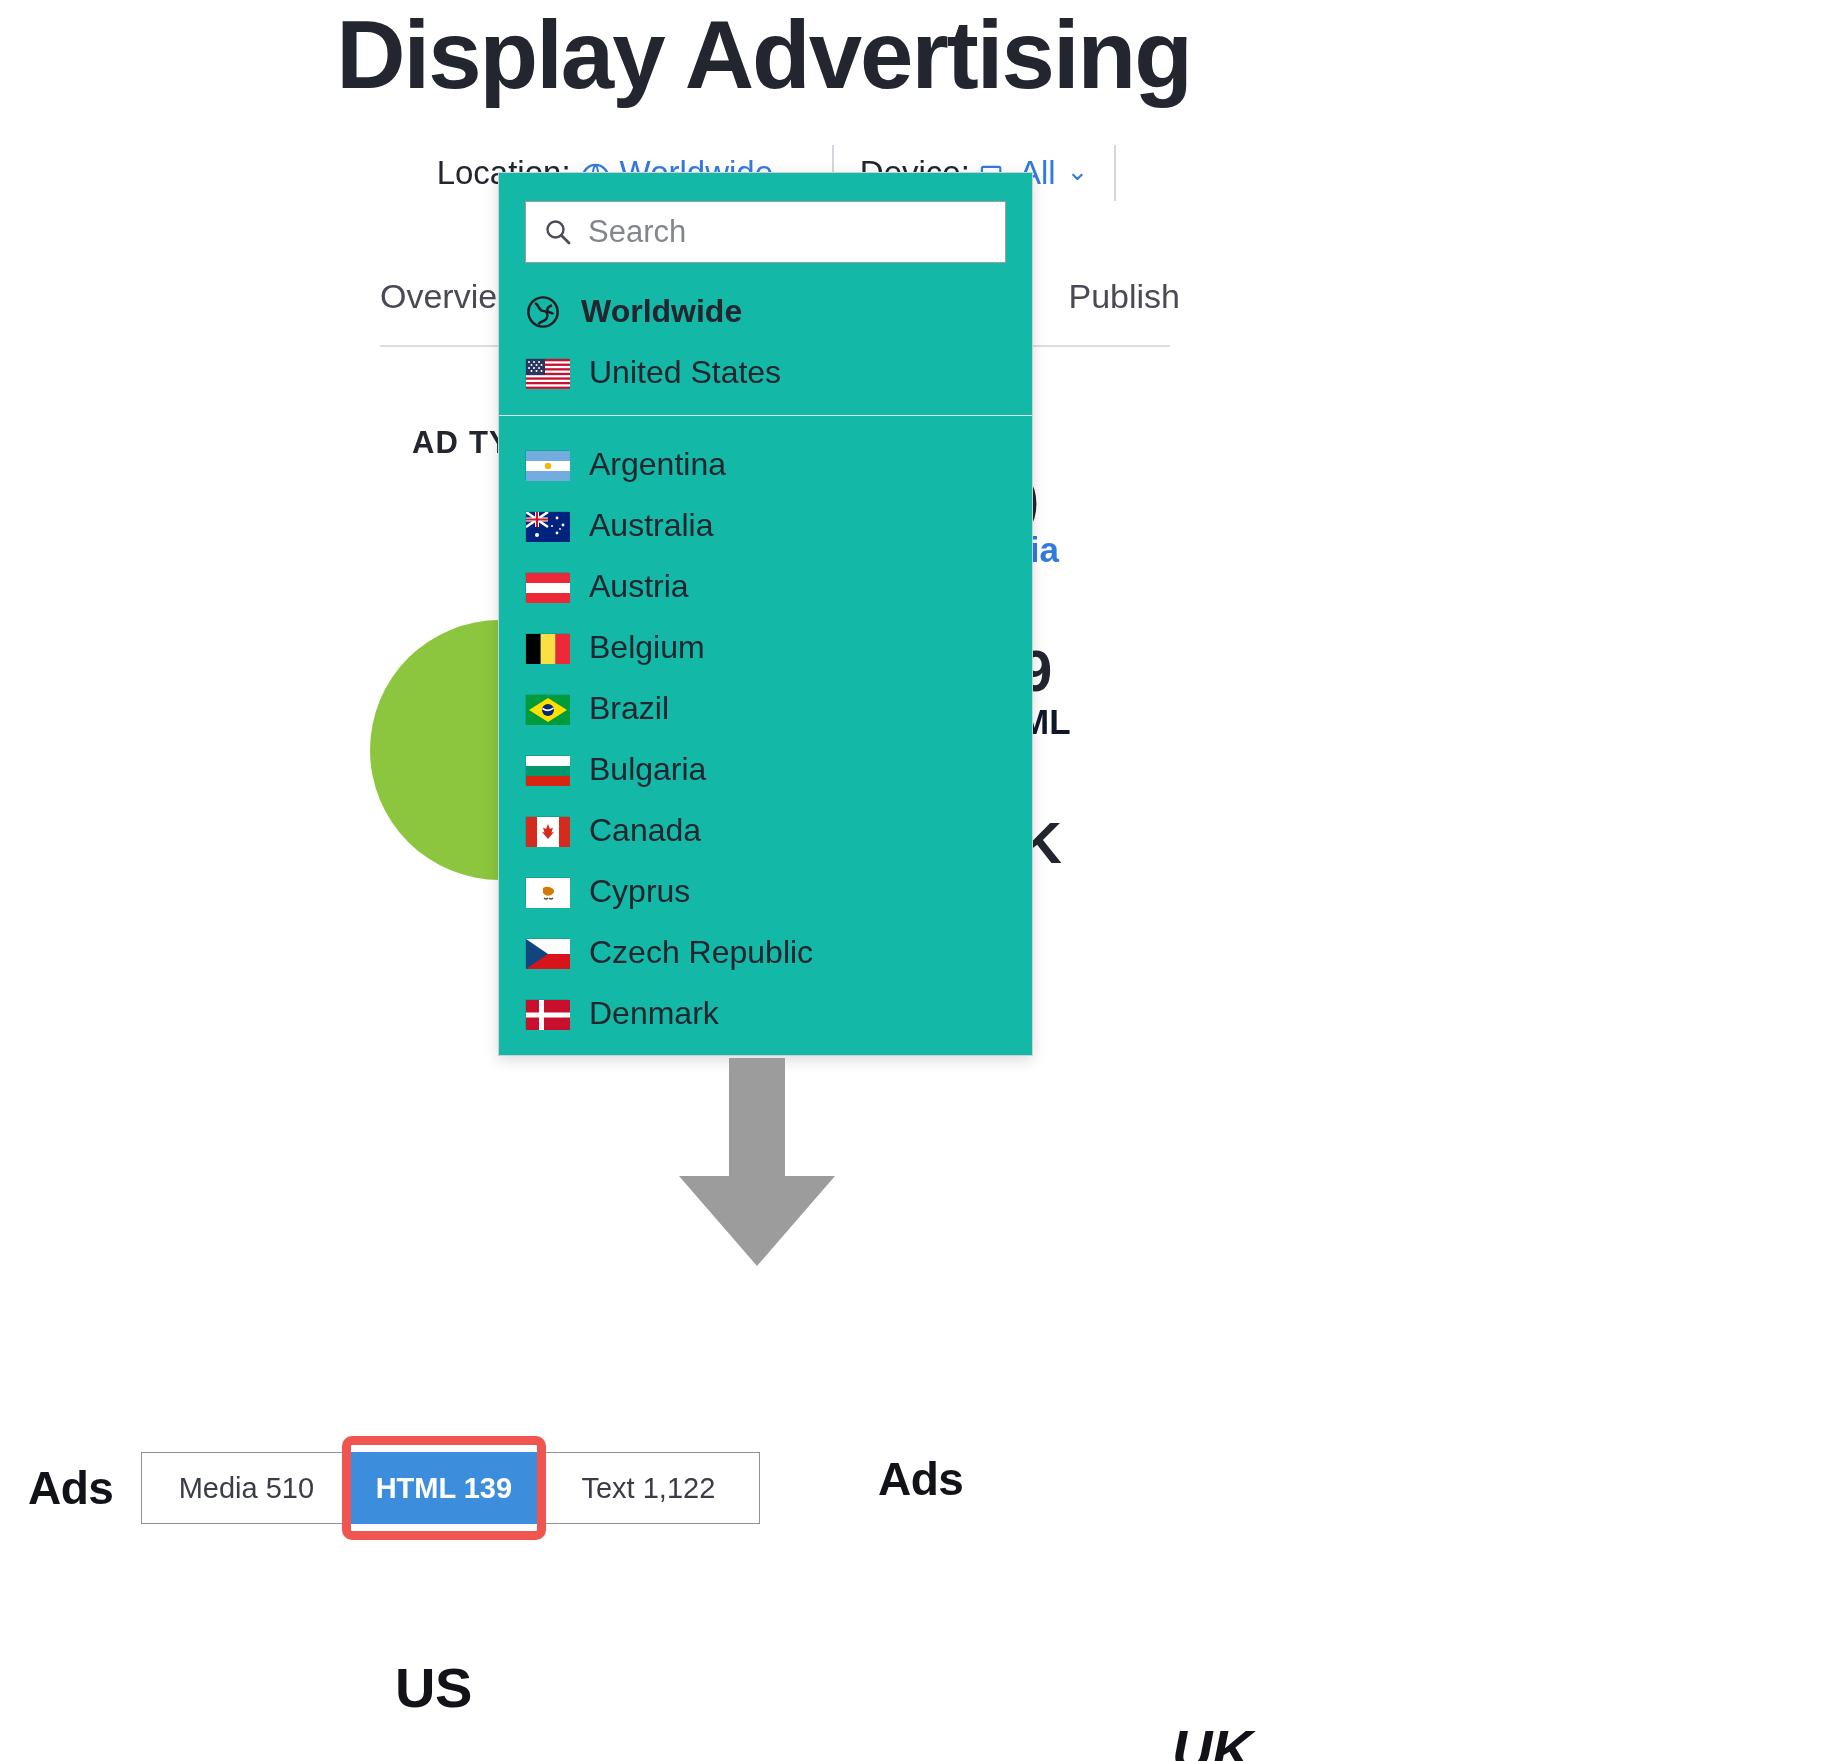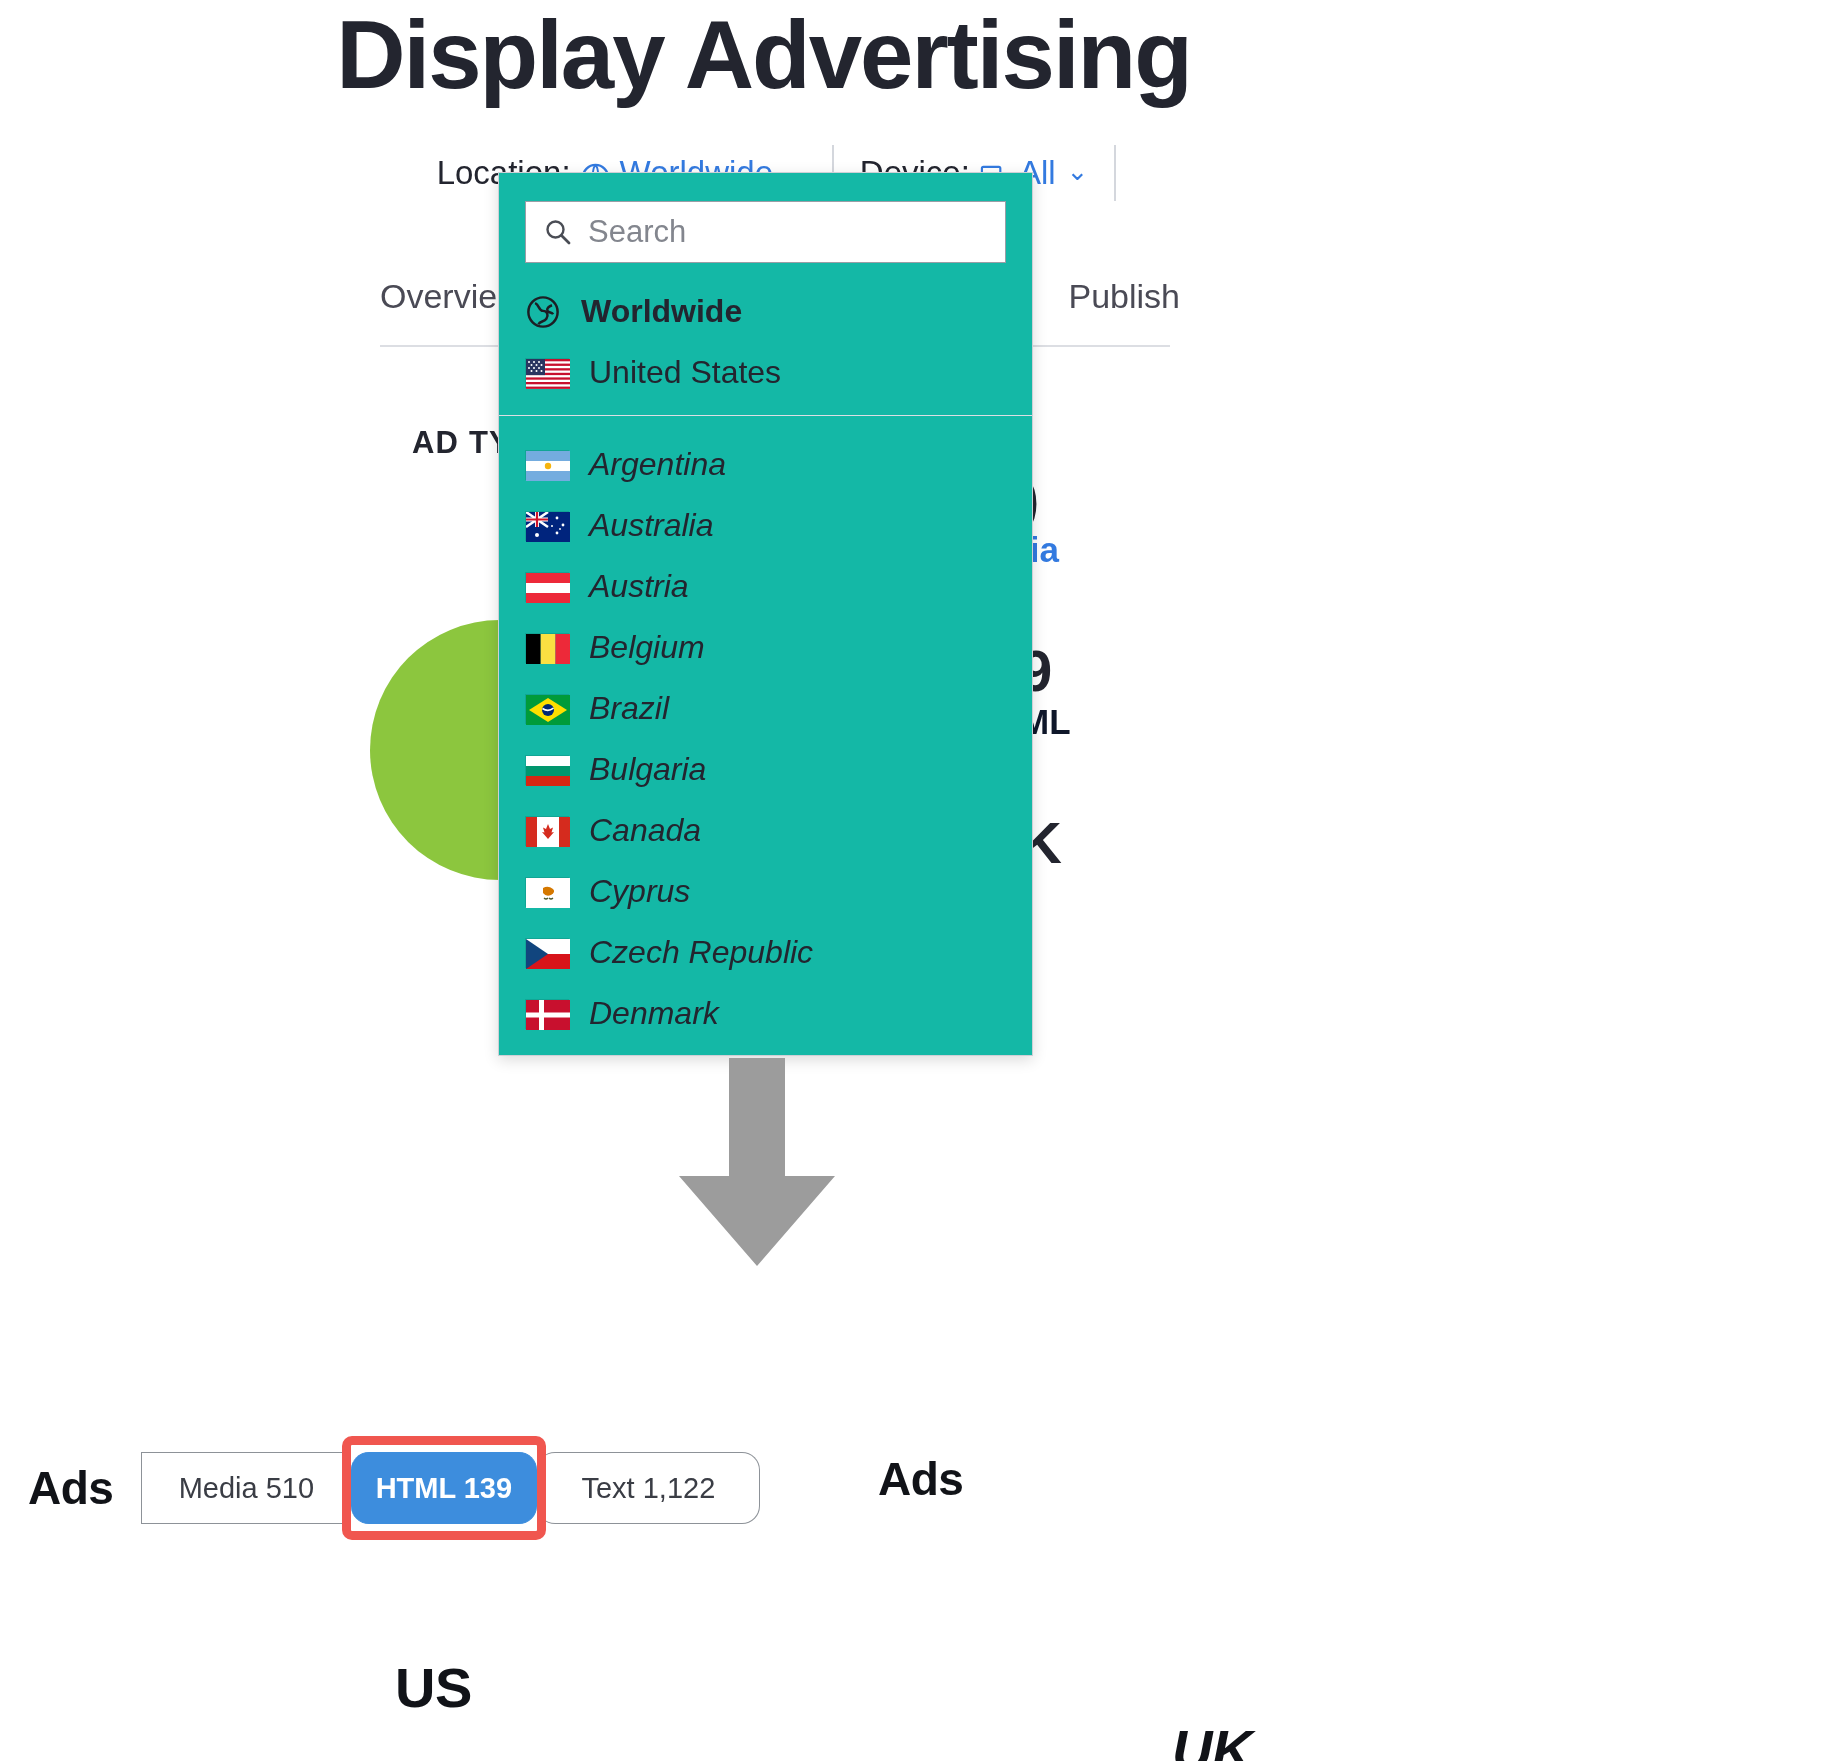--- a/index.html
+++ b/index.html
@@ -114,42 +114,42 @@
     cursor: pointer;
   }
   .dd-item.bold { font-weight: 700; }
   .dd-divider { height: 1px; background: #dcdee3; margin: 12px 0 0 0; }
   .flag {
     width: 44px; height: 30px; flex: 0 0 auto;
     border: 1px solid rgba(0,0,0,.10);
     display: block;
   }
   .globe-item { width: 36px; height: 36px; flex: 0 0 auto; }
-  .dd-cut { overflow: hidden; font-style: italic; }
+  .dd-cut { overflow: hidden; }
 
   
   .big-arrow { position: absolute; left: 672px; top: 1058px; }
 
   
   .cmp { position: absolute; top: 1452px; display: flex; align-items: center; }
   .cmp-left  { left: 28px; }
   .cmp-right { left: 878px; }
   .cmp-title {
     font-size: 46px; font-weight: 700; color: #111318;
     margin-right: 28px; letter-spacing: -0.5px;
   }
   .segbar { display: flex; align-items: stretch; height: 72px; position: relative; }
   .seg {
     display: flex; align-items: center; justify-content: center;
     border: 1px solid #8d9298;
     font-size: 29px; color: #3a3d45;
     background: #fff;
     white-space: nowrap;
   }
-  .seg + .seg { border-left: none; border-radius: 18px; }
+  .seg + .seg { border-left: none; }
   .seg.active {
     background: #3d8ddd; color: #ffffff; font-weight: 700;
     border-color: #3d8ddd;
   }
   .hl-box {
     position: absolute;
     border: 9px solid #f0564f;
     border-radius: 10px;
     pointer-events: none;
   }

